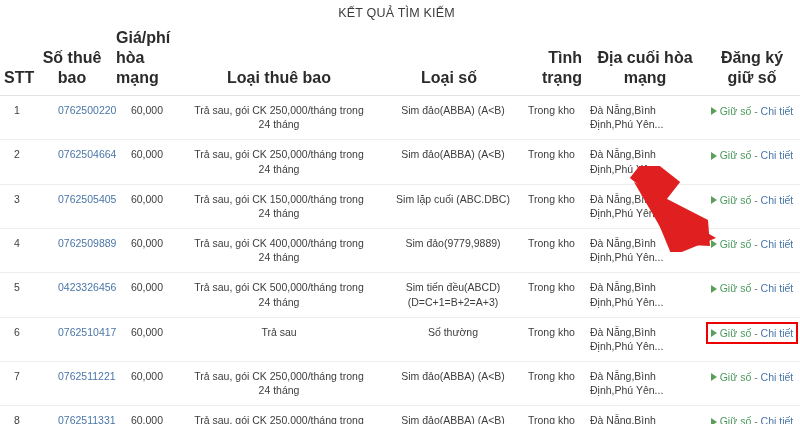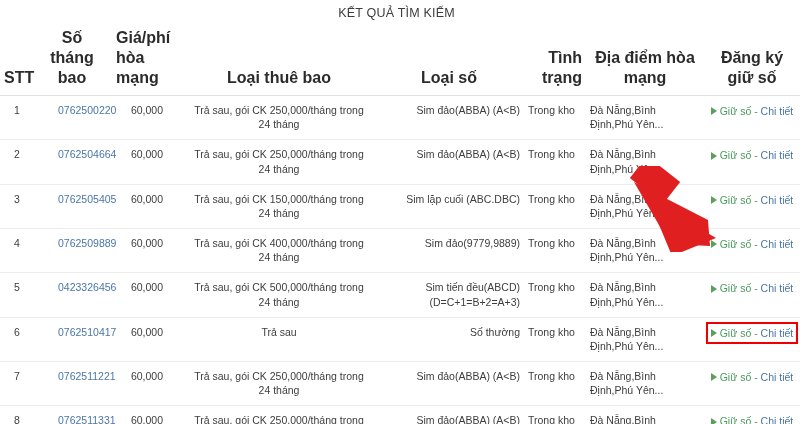--- a/index.html
+++ b/index.html
@@ -57,21 +57,21 @@
     vertical-align: top;
     line-height: 1.35;
     border-bottom: 1px solid #ededed;
   }
 
   
   .c-stt     { width: 34px;  text-align: center; }
   .c-num     { width: 76px;  text-align: center; }
   .c-price   { width: 74px;  text-align: center; }
   .c-pkg     { width: 190px; text-align: center; }
-  .c-simtype { width: 150px; text-align: right; padding-left: 12px !important; }
+  .c-simtype { width: 150px; text-align: center; padding-left: 12px !important; }
   .c-status  { width: 62px;  text-align: left; }
   .c-place   { width: 118px; text-align: left; }
   .c-action  { width: 96px;  text-align: center; }
 
   thead .c-simtype { text-align: center; padding-left: 4px !important; }
   thead .c-place   { text-align: center; }
   thead .c-status  { text-align: right; }
   thead .c-action  { text-align: center; }
   thead .c-num, thead .c-price { text-align: center; }
 
@@ -136,26 +136,26 @@
 <body>
 
 <div id="page">
 
   <div class="page-title">KẾT QUẢ TÌM KIẾM</div>
 
   <table class="results">
     <thead>
       <tr>
         <th class="c-stt">STT</th>
-        <th class="c-num">Số tháng bao</th>
+        <th class="c-num">Số thuê bao</th>
         <th class="c-price">Giá/phí hòa mạng</th>
         <th class="c-pkg">Loại thuê bao</th>
         <th class="c-simtype">Loại số</th>
         <th class="c-status">Tình trạng</th>
-        <th class="c-place">Địa điểm hòa mạng</th>
+        <th class="c-place">Địa cuối hòa mạng</th>
         <th class="c-action">Đăng ký giữ số</th>
       </tr>
     </thead>
     <tbody id="results-body">
         <tr>
           <td class="c-stt">1</td>
           <td class="c-num"><a class="num-link">0762500220</a></td>
           <td class="c-price">60,000</td>
           <td class="c-pkg">Trả sau, gói CK 250,000/tháng trong 24 tháng</td>
           <td class="c-simtype">Sim đảo(ABBA) (A&lt;B)</td>

